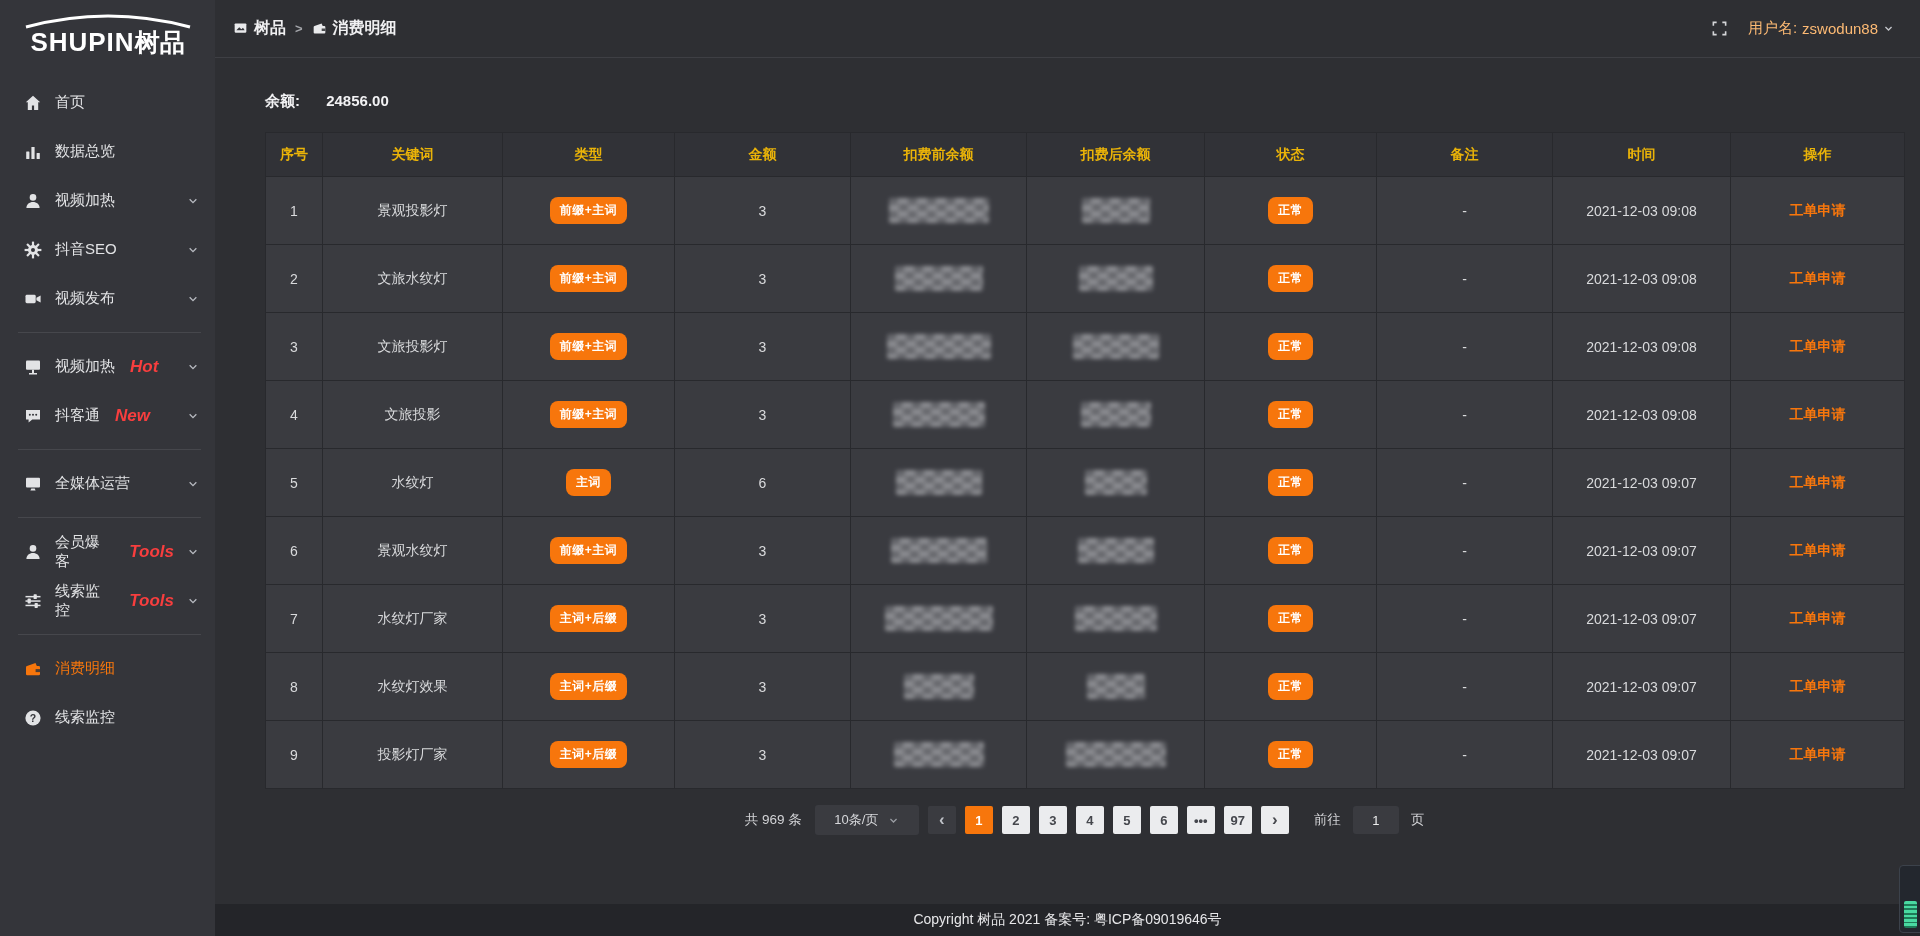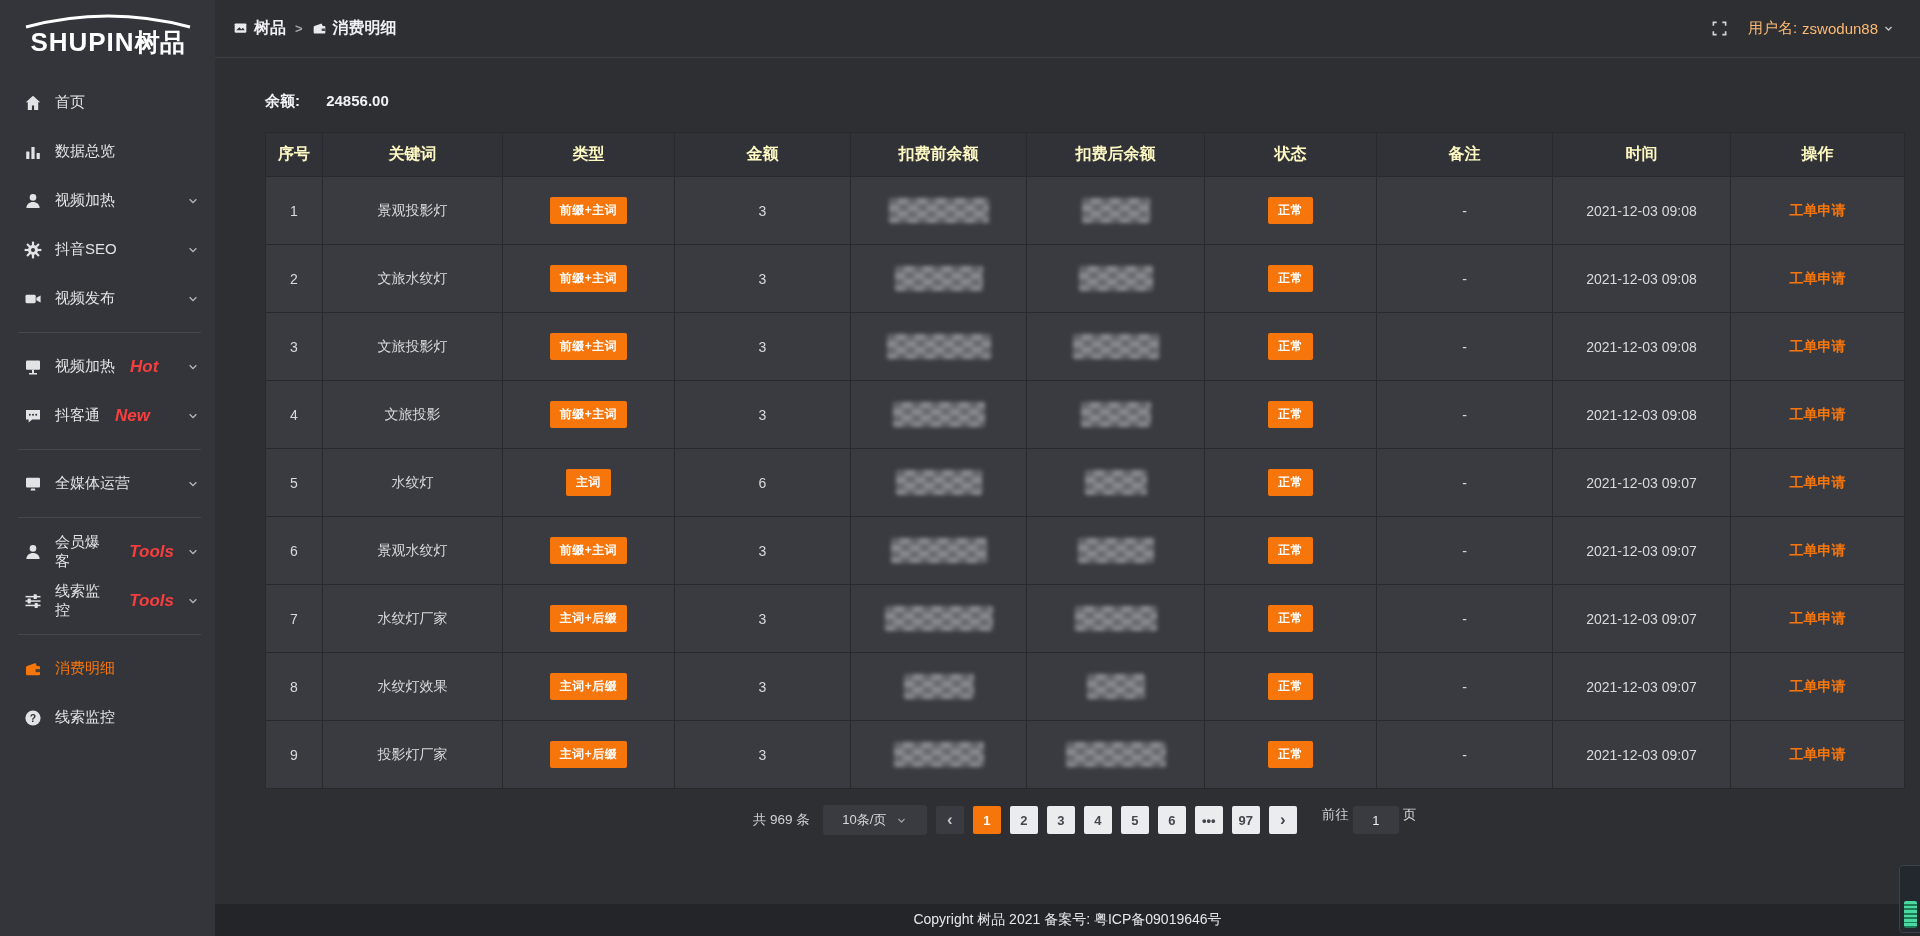--- a/index.html
+++ b/index.html
@@ -42,38 +42,38 @@
   .topbar-right{margin-left:auto; display:flex; align-items:center; gap:20px; color:#fdba74;}
   .fullscreen-btn{display:inline-flex; cursor:pointer;}
   .user-box{display:flex; align-items:center; gap:5px; cursor:pointer; font-size:15px;}
 
   .content{flex:1; padding:34px 16px 0 50px;}
   .balance{font-size:15px; font-weight:bold; color:#f2f2f4; margin-bottom:21px;}
   .balance .balance-value{margin-left:22px;}
 
   
   table{width:100%; border-collapse:collapse; table-layout:fixed;}
-  th{height:44px; background:var(--head-bg); font-size:16px; font-weight:600; color:#fef9c3; border:1px solid var(--grid); text-align:center;}
+  th{height:44px; background:var(--head-bg); font-size:14px; font-weight:600; color:#eab308; border:1px solid var(--grid); text-align:center;}
   td{height:68px; background:var(--row-bg); border:1px solid var(--grid); text-align:center; color:var(--txt); font-size:14px;}
-  .badge{display:inline-block; background:var(--accent); color:#fff; font-size:12px; font-weight:bold; padding:5px 10px; border-radius:2px; letter-spacing:.5px;}
+  .badge{display:inline-block; background:var(--accent); color:#fff; font-size:12px; font-weight:bold; padding:5px 10px; border-radius:8px; letter-spacing:.5px;}
   .action-link{color:var(--accent); font-weight:600; cursor:pointer; font-size:14px;}
   .mask{display:inline-block; height:25px; border-radius:2px; vertical-align:middle;
         background:repeating-conic-gradient(#a8a9ad 0 25%, #76777c 0 50%) 0 0/19px 13px;
         filter:blur(2.2px); opacity:.75;}
 
   
   .pagination{margin-top:16px; display:flex; justify-content:center; align-items:center; gap:9px; font-size:13px; color:#d2d3d6;}
   .total-count{margin-right:4px; font-size:13.5px;}
   .pg-select{width:104px; height:30px; background:#3a3b40; border-radius:3px; display:flex; align-items:center; justify-content:center; gap:10px; cursor:pointer; color:#d6d7da;}
   .pg-btn{min-width:28px; height:28px; padding:0 4px; border-radius:2px; display:inline-flex; align-items:center; justify-content:center; font-weight:bold; font-size:13px; cursor:pointer; border:none;}
   .pg-btn.dark{background:#3a3b40; color:#bfc2c8;}
   .pg-btn.light{background:#ebecee; color:#45474d;}
   .pg-btn.active{background:var(--accent); color:#fff;}
   .pg-arrow{font-size:17px; line-height:1; padding-bottom:2px;}
-  .goto{display:flex; align-items:flex-start; gap:4px; margin-left:16px; font-size:13.5px;}
+  .goto{display:flex; align-items:center; gap:12px; margin-left:16px; font-size:13.5px;}
   .goto-input{width:46px; height:28px; background:#3a3b40; border:none; border-radius:3px; color:#eceded; text-align:center; font-size:13px; font-family:inherit;}
 
   
   .footer{height:32px; background:#242529; display:flex; align-items:center; justify-content:center; font-size:14px; color:#e8e8ea; flex-shrink:0;}
 
   
   .mini-scrollbar{position:absolute; right:-7px; bottom:3px; width:28px; height:68px; background:#23272e; border:1px solid #3c424b; border-radius:4px;}
   .mini-scrollbar .thumb{position:absolute; left:4px; bottom:4px; width:13px; height:27px; border-radius:2px;
         background:repeating-linear-gradient(180deg,#49d9a1 0 2.5px,#1f7a58 2.5px 4.5px);}
 </style>

